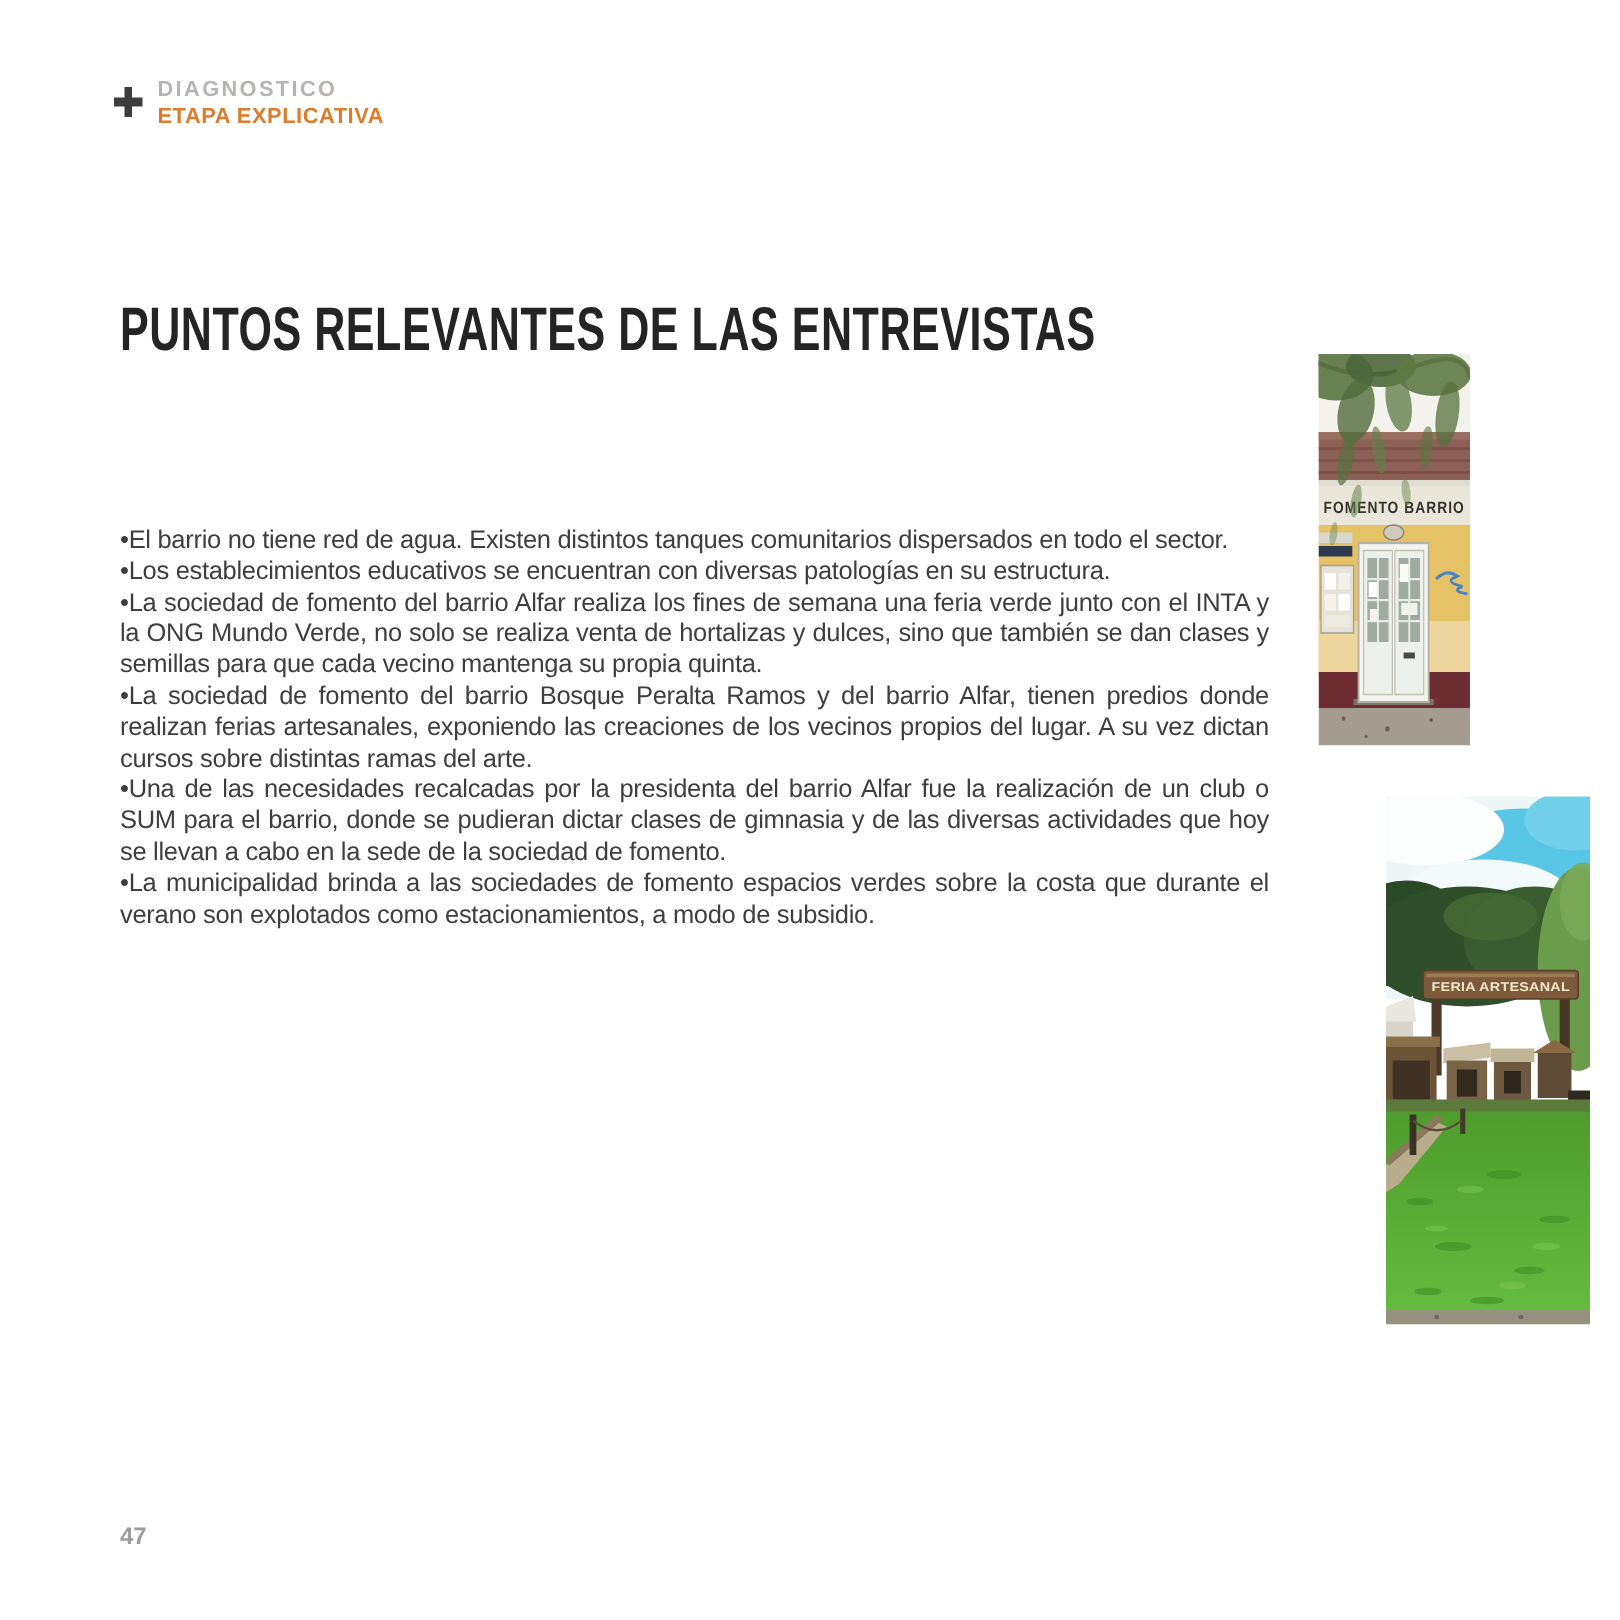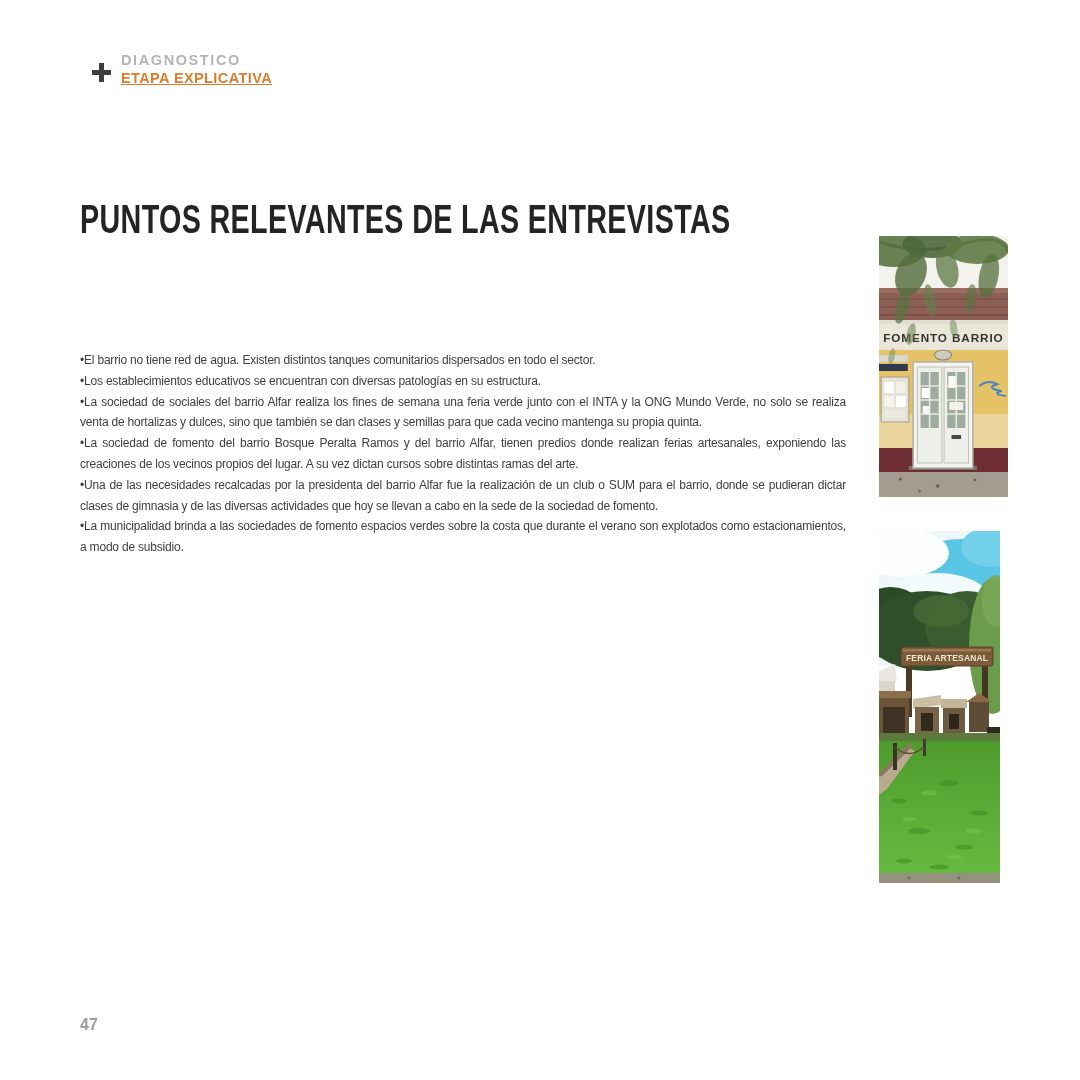--- a/index.html
+++ b/index.html
@@ -4,47 +4,47 @@
 <style>
   html,body{margin:0;padding:0;}
   body{
     width:1080px;height:1080px;overflow:hidden;
     background:#ffffff;position:relative;
     font-family:"Liberation Sans", sans-serif;
   }
   .page{position:absolute;inset:0;background:#ffffff;}
 
   
-  .brandmark{position:absolute;left:92px;top:52px;display:flex;align-items:center;}
+  .brandmark{position:absolute;left:76px;top:52px;display:flex;align-items:flex-start;}
   .plus{position:relative;width:19px;height:21px;margin-top:5px;}
   .plus::before{content:"";position:absolute;left:0;top:8px;width:19px;height:5.5px;background:#3d3d3d;}
   .plus::after{content:"";position:absolute;left:6.7px;top:1px;width:5.5px;height:19.5px;background:#3d3d3d;}
   .brand-lines{margin-left:10px;}
   .kicker{font-size:14.5px;font-weight:bold;letter-spacing:1.6px;color:#b5b4b3;line-height:17px;}
-  .subkicker{font-size:14.5px;font-weight:bold;letter-spacing:0.4px;color:#db7d2a;line-height:18px;text-decoration:underline;}
+  .subkicker{font-size:14.5px;font-weight:bold;letter-spacing:0.4px;color:#db7d2a;line-height:18px;}
 
   
   .title{
     position:absolute;left:80px;top:198px;margin:0;
     font-size:41px;line-height:42px;font-weight:bold;color:#242424;
     white-space:nowrap;letter-spacing:0.5px;
     transform:scaleX(0.70);transform-origin:left center;
   }
 
   
   .bullets{
     position:absolute;left:80px;top:350px;width:766px;
-    color:#3e3e3e;font-size:12px;line-height:20.8px;letter-spacing:-0.2px;
+    color:#3e3e3e;font-size:17px;line-height:20.8px;letter-spacing:-0.2px;
   }
   .bullets p{margin:0;text-align:justify;}
 
   
   .photo{position:absolute;margin:0;padding:0;line-height:0;}
-  .photo1{left:879px;top:236px;width:129px;height:261px;}
-  .photo2{left:879px;top:531px;width:121px;height:352px;}
+  .photo1{left:879px;top:236px;width:101px;height:261px;}
+  .photo2{left:924px;top:531px;width:136px;height:352px;}
   .photo svg{display:block;width:100%;height:100%;}
 
   
   .page-number{position:absolute;left:80px;top:1016px;font-size:16px;font-weight:bold;color:#9c9c9c;}
 </style>
 </head>
 <body>
 
 <div class="page">
 
@@ -54,21 +54,21 @@
       <div class="kicker">DIAGNOSTICO</div>
       <div class="subkicker">ETAPA EXPLICATIVA</div>
     </div>
   </header>
 
   <h1 class="title">PUNTOS RELEVANTES DE LAS ENTREVISTAS</h1>
 
   <div class="bullets">
     <p>•El barrio no tiene red de agua. Existen distintos tanques comunitarios dispersados en todo el sector.</p>
     <p>•Los establecimientos educativos se encuentran con diversas patologías en su estructura.</p>
-    <p>•La sociedad de sociales del barrio Alfar realiza los fines de semana una feria verde junto con el INTA y la ONG Mundo Verde, no solo se realiza venta de hortalizas y dulces, sino que también se dan clases y semillas para que cada vecino mantenga su propia quinta.</p>
+    <p>•La sociedad de fomento del barrio Alfar realiza los fines de semana una feria verde junto con el INTA y la ONG Mundo Verde, no solo se realiza venta de hortalizas y dulces, sino que también se dan clases y semillas para que cada vecino mantenga su propia quinta.</p>
     <p>•La sociedad de fomento del barrio Bosque Peralta Ramos y del barrio Alfar, tienen predios donde realizan ferias artesanales, exponiendo las creaciones de los vecinos propios del lugar. A su vez dictan cursos sobre distintas ramas del arte.</p>
     <p>•Una de las necesidades recalcadas por la presidenta del barrio Alfar fue la realización de un club o SUM para el barrio, donde se pudieran dictar clases de gimnasia y de las diversas actividades que hoy se llevan a cabo en la sede de la sociedad de fomento.</p>
     <p>•La municipalidad brinda a las sociedades de fomento espacios verdes sobre la costa que durante el verano son explotados como estacionamientos, a modo de subsidio.</p>
   </div>
 
   <figure class="photo photo1">
     <svg viewBox="0 0 121 261" preserveAspectRatio="none">
 
       <rect x="0" y="0" width="121" height="114" fill="#f3f2ec"></rect>
 

